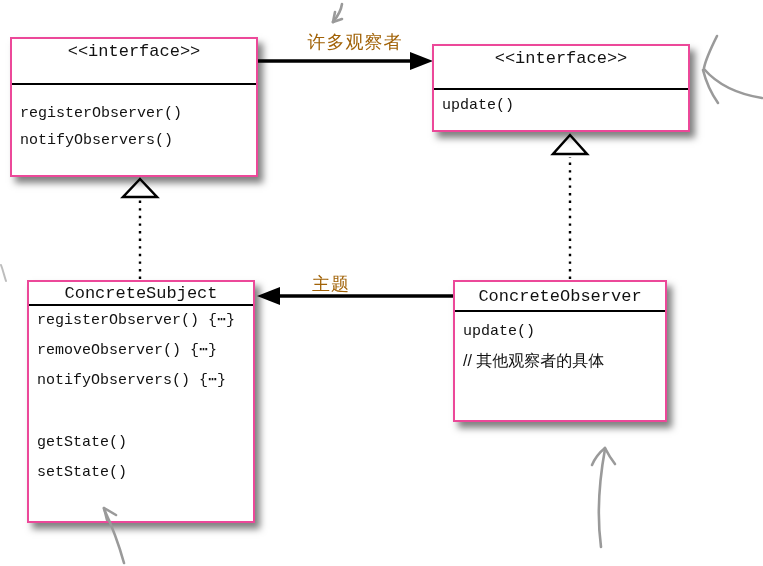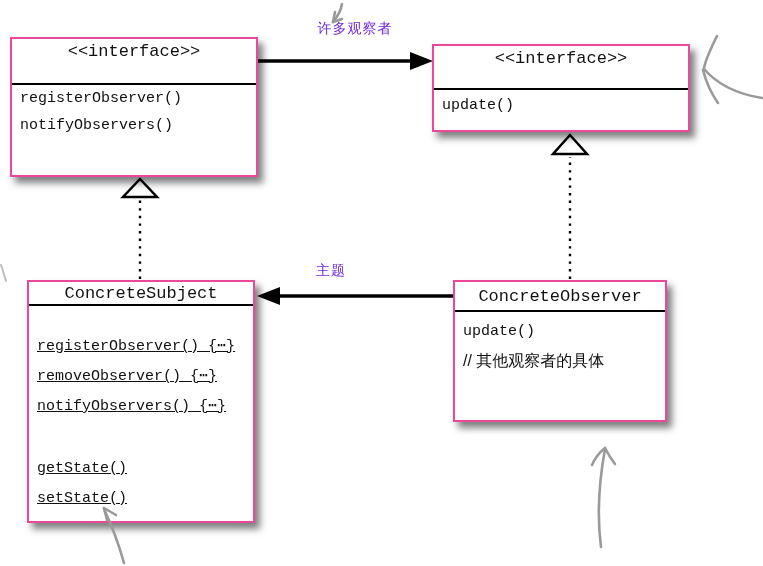--- a/index.html
+++ b/index.html
@@ -25,22 +25,23 @@
     font-family:"Liberation Mono","DejaVu Sans Mono",monospace;
     font-size:15px;box-sizing:border-box;
   }
   .m{padding-left:8px;white-space:pre;}
   .sub .uml-body .m{line-height:27px;}
   .obs .uml-body .m{line-height:26px;}
   .csub .uml-body .m{line-height:30px;}
   .cobs .uml-body .m{line-height:29px;}
   .spacer{height:32px;}
   .edge-label{
-    position:absolute;text-align:center;font-size:14px;color:#6d28d9;
+    position:absolute;text-align:center;font-size:18px;color:#a16207;
     letter-spacing:1px;
+    margin-top:10px;
   }
   svg.layer{position:absolute;left:0;top:0;width:763px;height:566px;pointer-events:none;}
 </style>
 </head>
 <body>
 
 <div class="canvas">
 
   <svg class="layer">
 
@@ -62,40 +63,40 @@
     <g>
       <line x1="570" y1="279" x2="570" y2="157" stroke="#000" stroke-width="2.4" stroke-dasharray="2.4 5.2"></line>
       <polygon points="570,135 553,154 587,154" fill="#fff" stroke="#000" stroke-width="2.5"></polygon>
     </g>
   </svg>
 
   <div class="uml-box sub" style="left:10px;top:37px;width:248px;height:140px;">
     <div class="uml-hdr" style="height:46px;padding-top:1px;">
       <div class="ln">&lt;&lt;interface&gt;&gt;</div>
     </div>
-    <div class="uml-body" style="padding-top:0;">
+    <div class="uml-body" style="padding-top:15px;">
       <div class="m">registerObserver()</div>
       <div class="m">notifyObservers()</div>
     </div>
   </div>
 
   <div class="uml-box obs" style="left:432px;top:44px;width:258px;height:88px;">
     <div class="uml-hdr" style="height:44px;padding-top:1px;">
       <div class="ln">&lt;&lt;interface&gt;&gt;</div>
     </div>
     <div class="uml-body" style="padding-top:3px;">
       <div class="m">update()</div>
     </div>
   </div>
 
   <div class="uml-box csub" style="left:27px;top:280px;width:228px;height:243px;">
     <div class="uml-hdr single" style="height:24px;">
       <span>ConcreteSubject</span>
     </div>
-    <div class="uml-body" style="padding-top:26px;text-decoration:underline;">
+    <div class="uml-body" style="padding-top:0;">
       <div class="m">registerObserver() {⋯}</div>
       <div class="m">removeObserver() {⋯}</div>
       <div class="m">notifyObservers() {⋯}</div>
       <div class="spacer"></div>
       <div class="m">getState()</div>
       <div class="m">setState()</div>
     </div>
   </div>
 
   <div class="uml-box cobs" style="left:453px;top:280px;width:214px;height:142px;">

